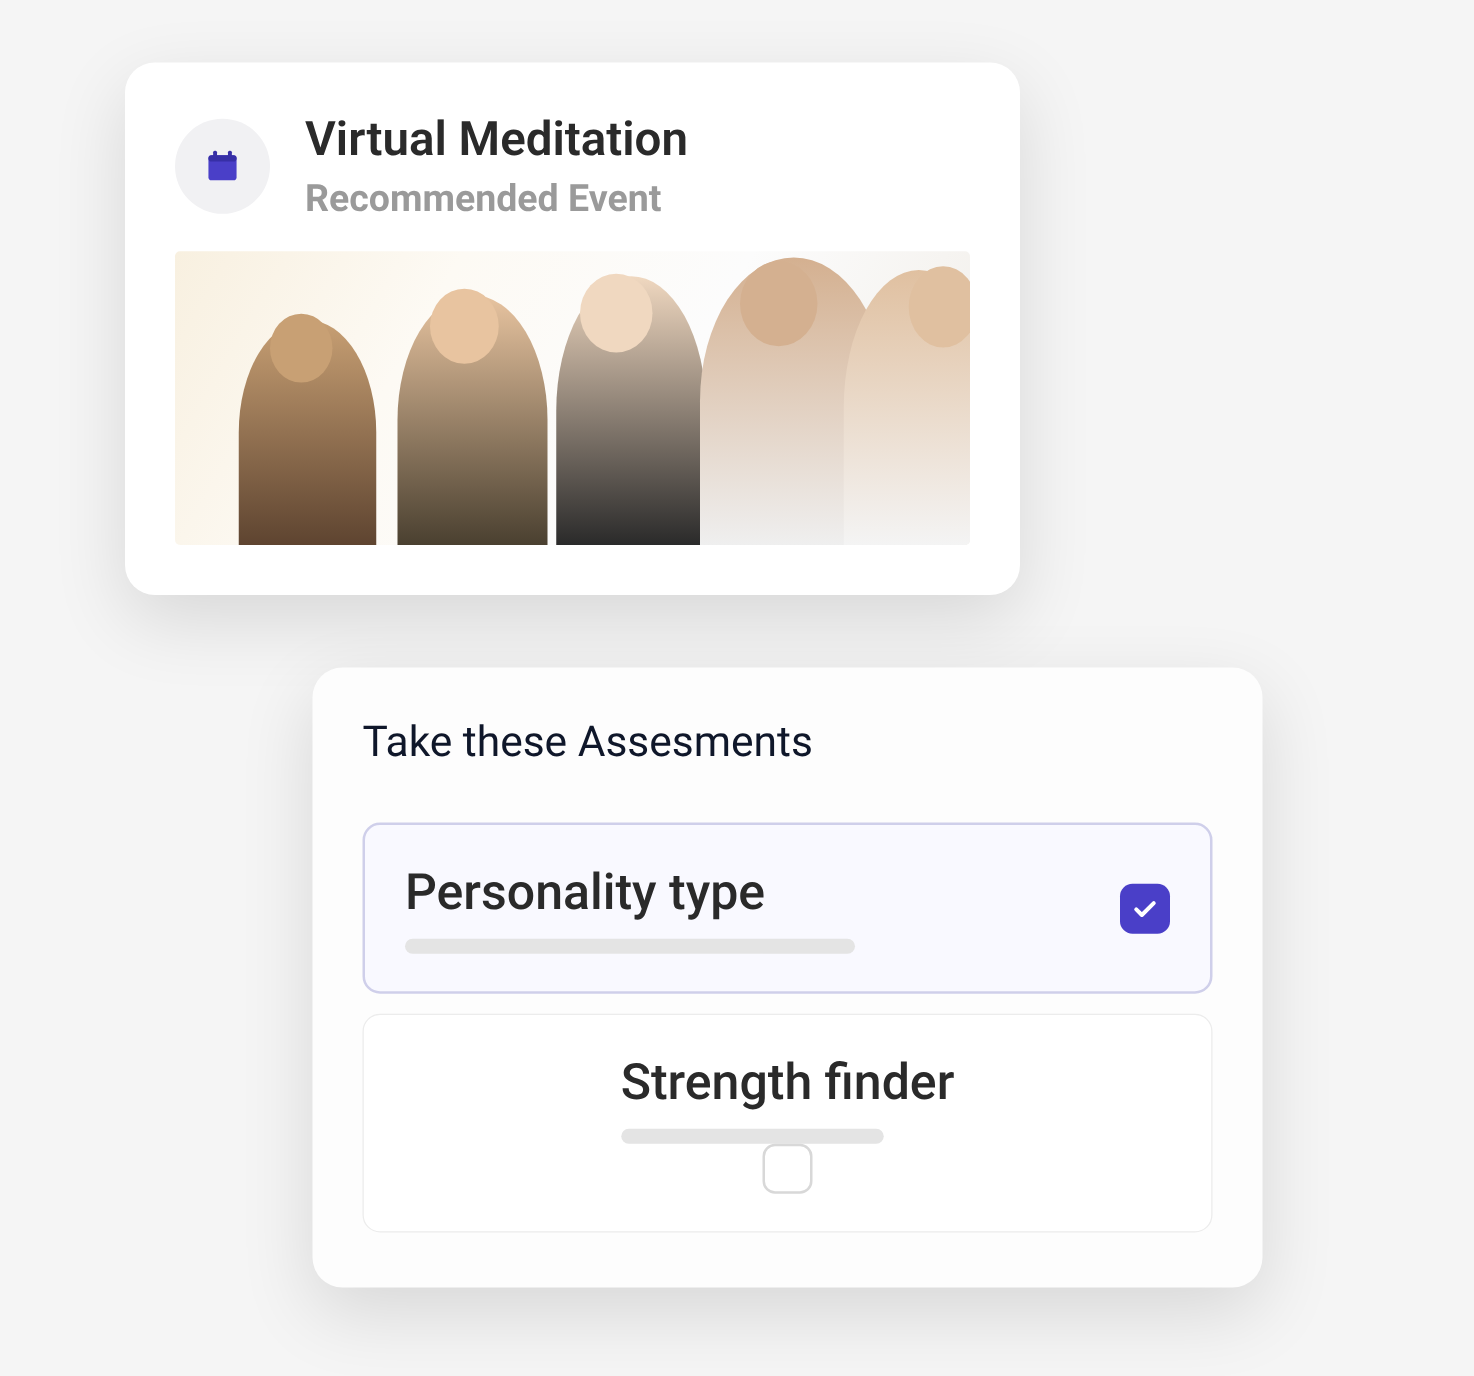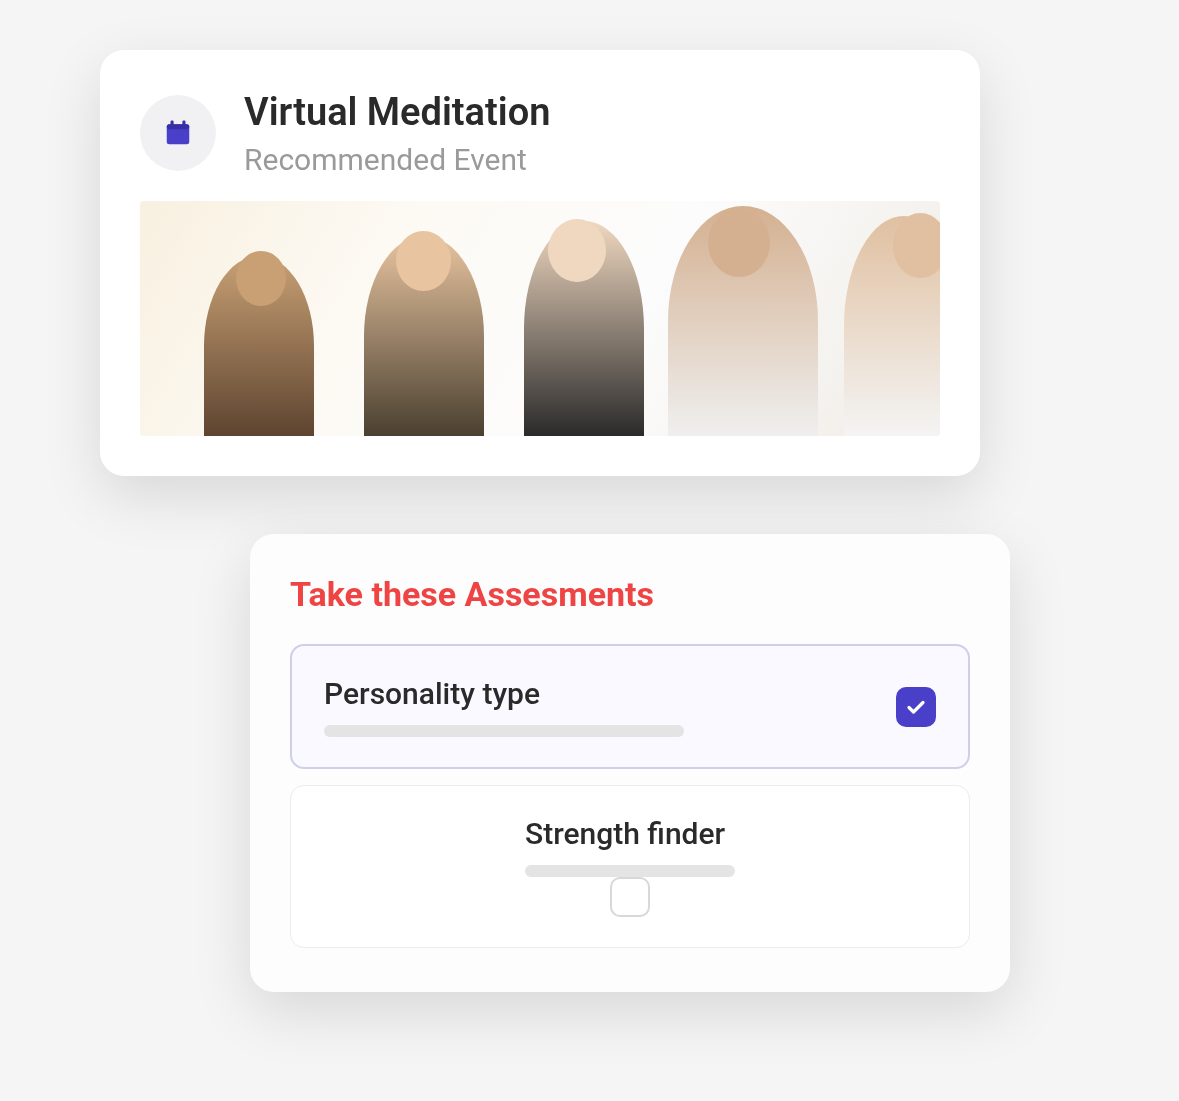--- a/index.html
+++ b/index.html
@@ -7,21 +7,21 @@
       font-family: -apple-system, BlinkMacSystemFont, 'Segoe UI', Roboto, sans-serif;
       background: #f5f5f5;
       width: 1179px;
       height: 1101px;
       position: relative;
     }
     .event-card {
       position: absolute;
       left: 100px;
       top: 50px;
-      width: 880px;
+      width: 716px;
       background: #ffffff;
       border-radius: 24px;
       box-shadow: 0 20px 60px rgba(0,0,0,0.12);
       overflow: hidden;
     }
     .event-header {
       display: flex;
       align-items: center;
       gap: 28px;
       padding: 40px 40px 24px 40px;
@@ -38,21 +38,21 @@
     }
     .icon-circle svg { width: 30px; height: 30px; }
     .event-title {
       font-size: 38px;
       font-weight: 600;
       color: #2a2a2a;
       line-height: 1.2;
     }
     .event-subtitle {
       font-size: 30px;
-      font-weight: 400;
+      font-weight: 700;
       color: #9a9a9a;
       margin-top: 6px;
     }
     .event-image {
       width: calc(100% - 80px);
       margin: 0 40px 40px 40px;
       height: 235px;
       border-radius: 4px;
       background: linear-gradient(120deg, #f8f0e0 0%, #fdfaf4 30%, #fcfcfc 60%, #f0ece6 100%);
       position: relative;
@@ -77,44 +77,44 @@
       left: 250px;
       top: 534px;
       width: 760px;
       background: #fdfdfd;
       border-radius: 24px;
       box-shadow: 0 20px 60px rgba(0,0,0,0.12);
       padding: 40px 40px 44px 40px;
     }
     .assessments-title {
       font-size: 34px;
-      font-weight: 700;
-      color: #ef4444;
-      margin-bottom: 30px;
+      font-weight: 400;
+      color: #0f172a;
+      margin-bottom: 44px;
     }
     .assessment-item {
       border-radius: 14px;
       padding: 30px 32px;
       margin-bottom: 16px;
       display: flex;
       align-items: center;
       justify-content: space-between;
     }
     .assessment-item.selected {
       background: #f9f9ff;
       border: 2px solid #cfcfea;
     }
     .assessment-item.unselected {
       background: #ffffff;
       border: 1px solid #ececec;
     }
     .assessment-item:last-child { margin-bottom: 0; flex-direction: column; }
     .assessment-left { flex: 1; }
     .assessment-label {
-      font-size: 30px;
+      font-size: 40px;
       font-weight: 500;
       color: #2a2a2a;
       margin-bottom: 14px;
     }
     .placeholder-bar {
       height: 12px;
       background: #e4e4e4;
       border-radius: 6px;
     }
     .pb-long { width: 360px; }

